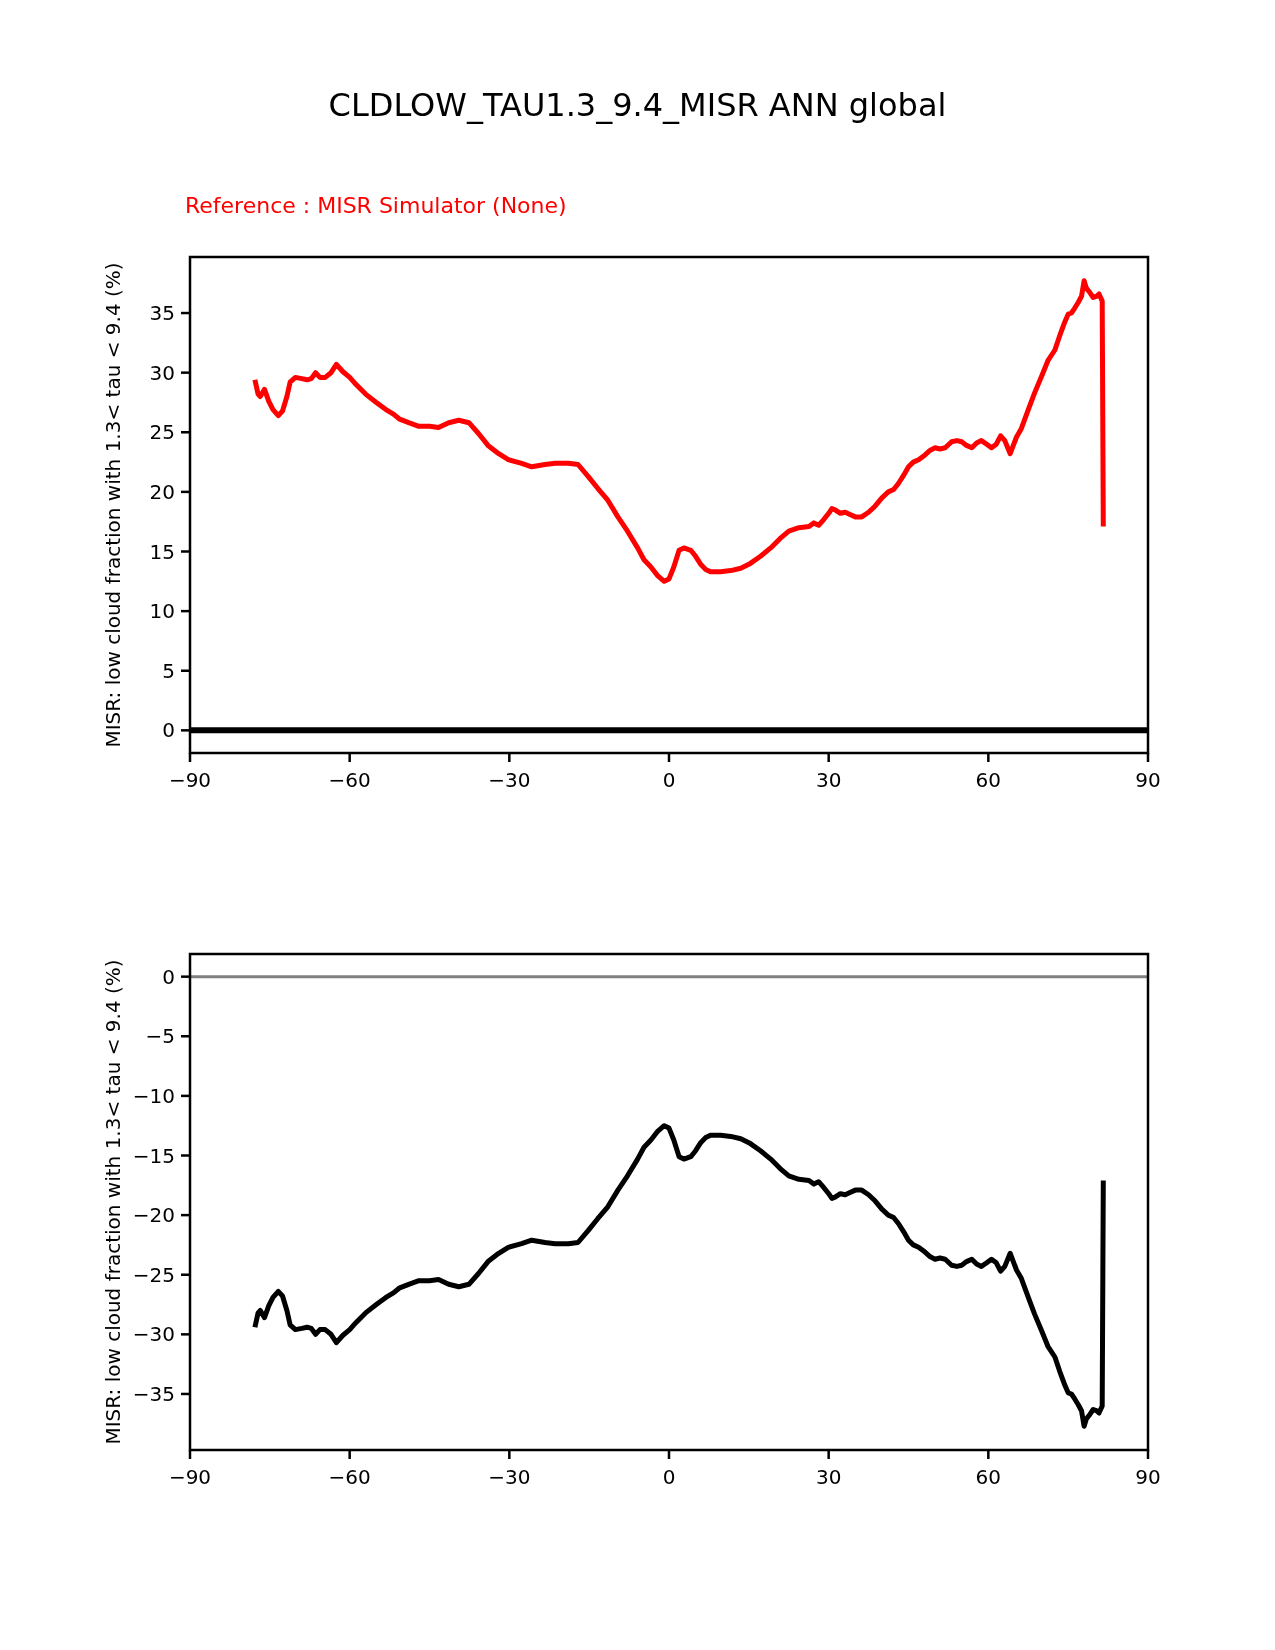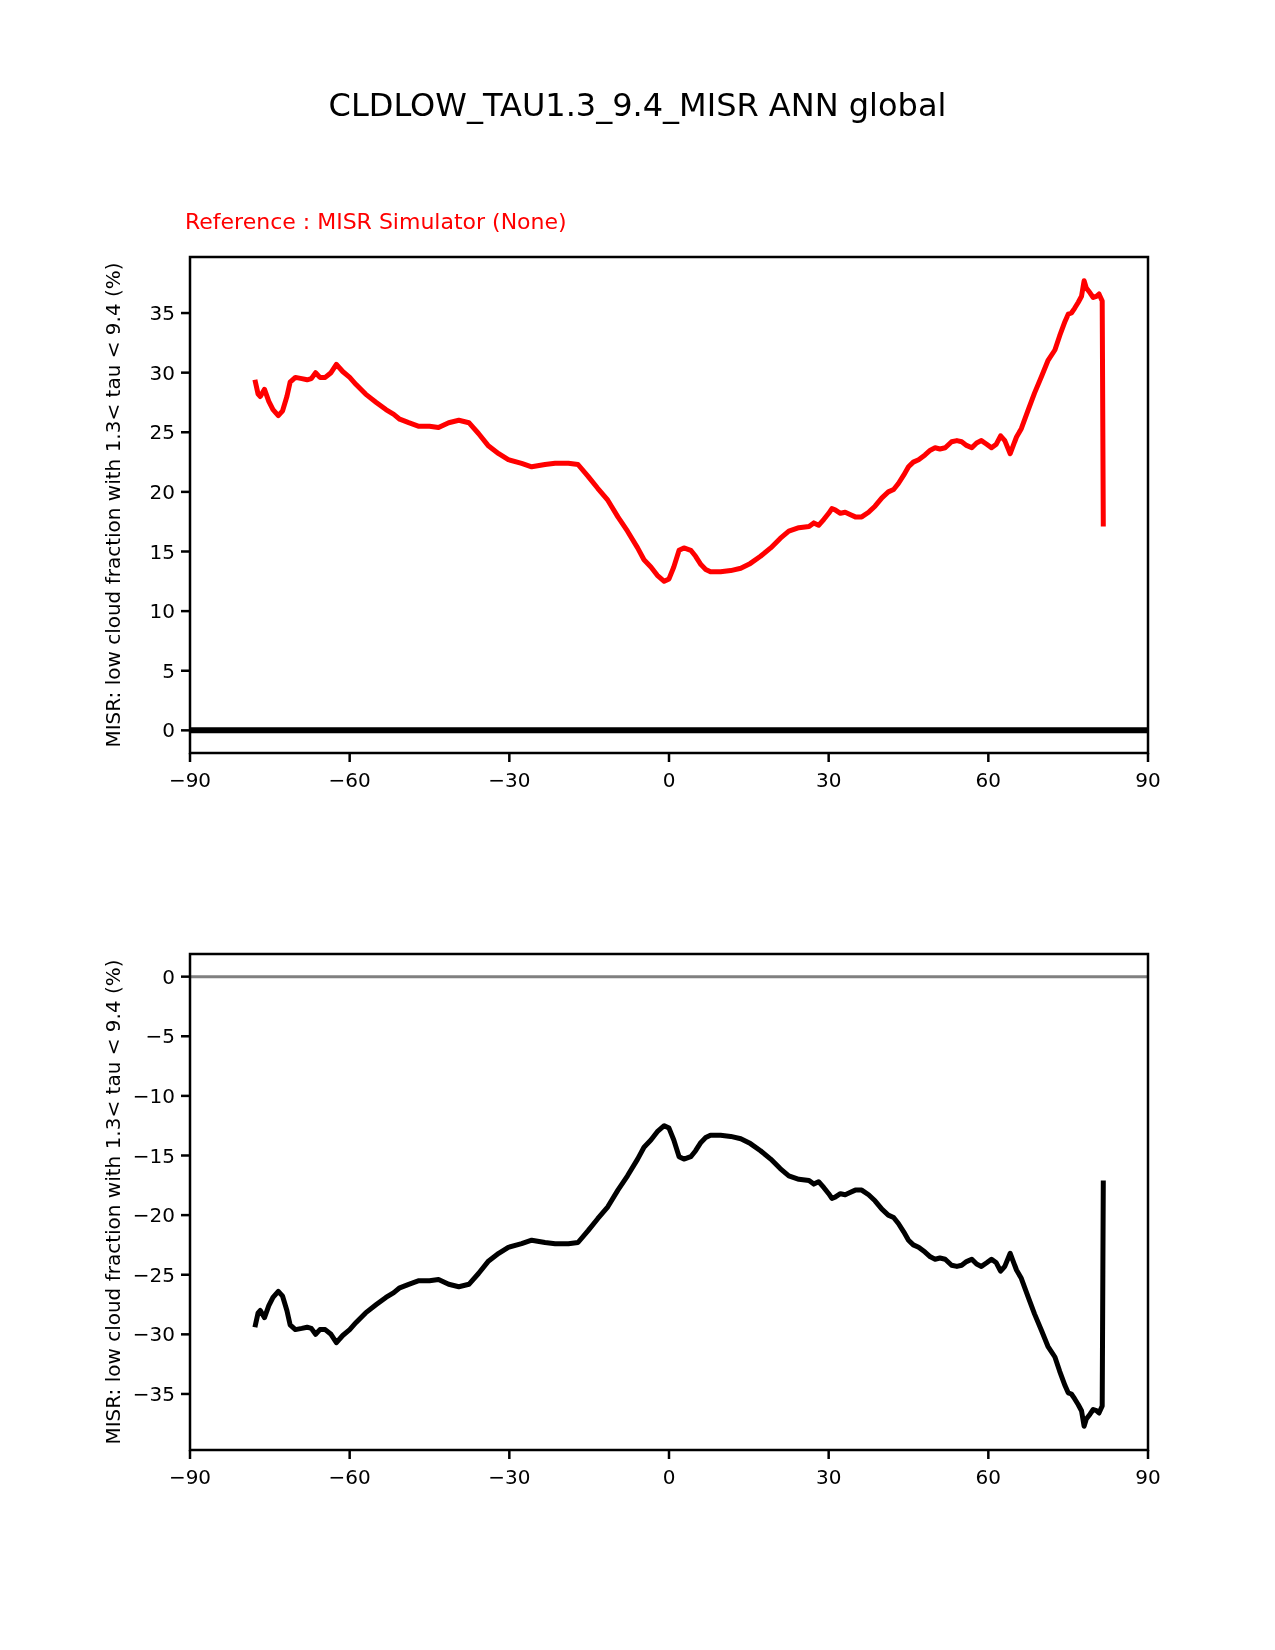--- a/index.html
+++ b/index.html
@@ -2,21 +2,21 @@
 <html><head>
 <meta charset="utf-8">
 <style>
   html,body{margin:0;padding:0;background:#ffffff;}
   .page{position:relative;width:1275px;height:1650px;background:#ffffff;
         font-family:"DejaVu Sans","Liberation Sans",sans-serif;overflow:hidden;margin-top:12px;}
   .main-title{position:absolute;top:74px;left:0;width:1275px;text-align:center;
               font-size:32px;color:#000;}
   .subtitle{position:absolute;left:185px;font-size:22px;color:#000;white-space:pre;}
   .subtitle.test{top:167px;}
-  .subtitle.ref{top:197px;color:#ff0000;text-align:center;}
+  .subtitle.ref{top:181px;color:#ff0000;text-align:center;}
   .axes-title{position:absolute;left:190px;width:958px;top:903px;text-align:center;
               font-size:22px;color:#000;}
   svg.chart-layer{position:absolute;left:0;top:0;}
   svg text{font-family:"DejaVu Sans","Liberation Sans",sans-serif;}
 </style>
 </head>
 <body>
 
 <div class="page">
   <div class="main-title">CLDLOW_TAU1.3_9.4_MISR ANN global</div>

